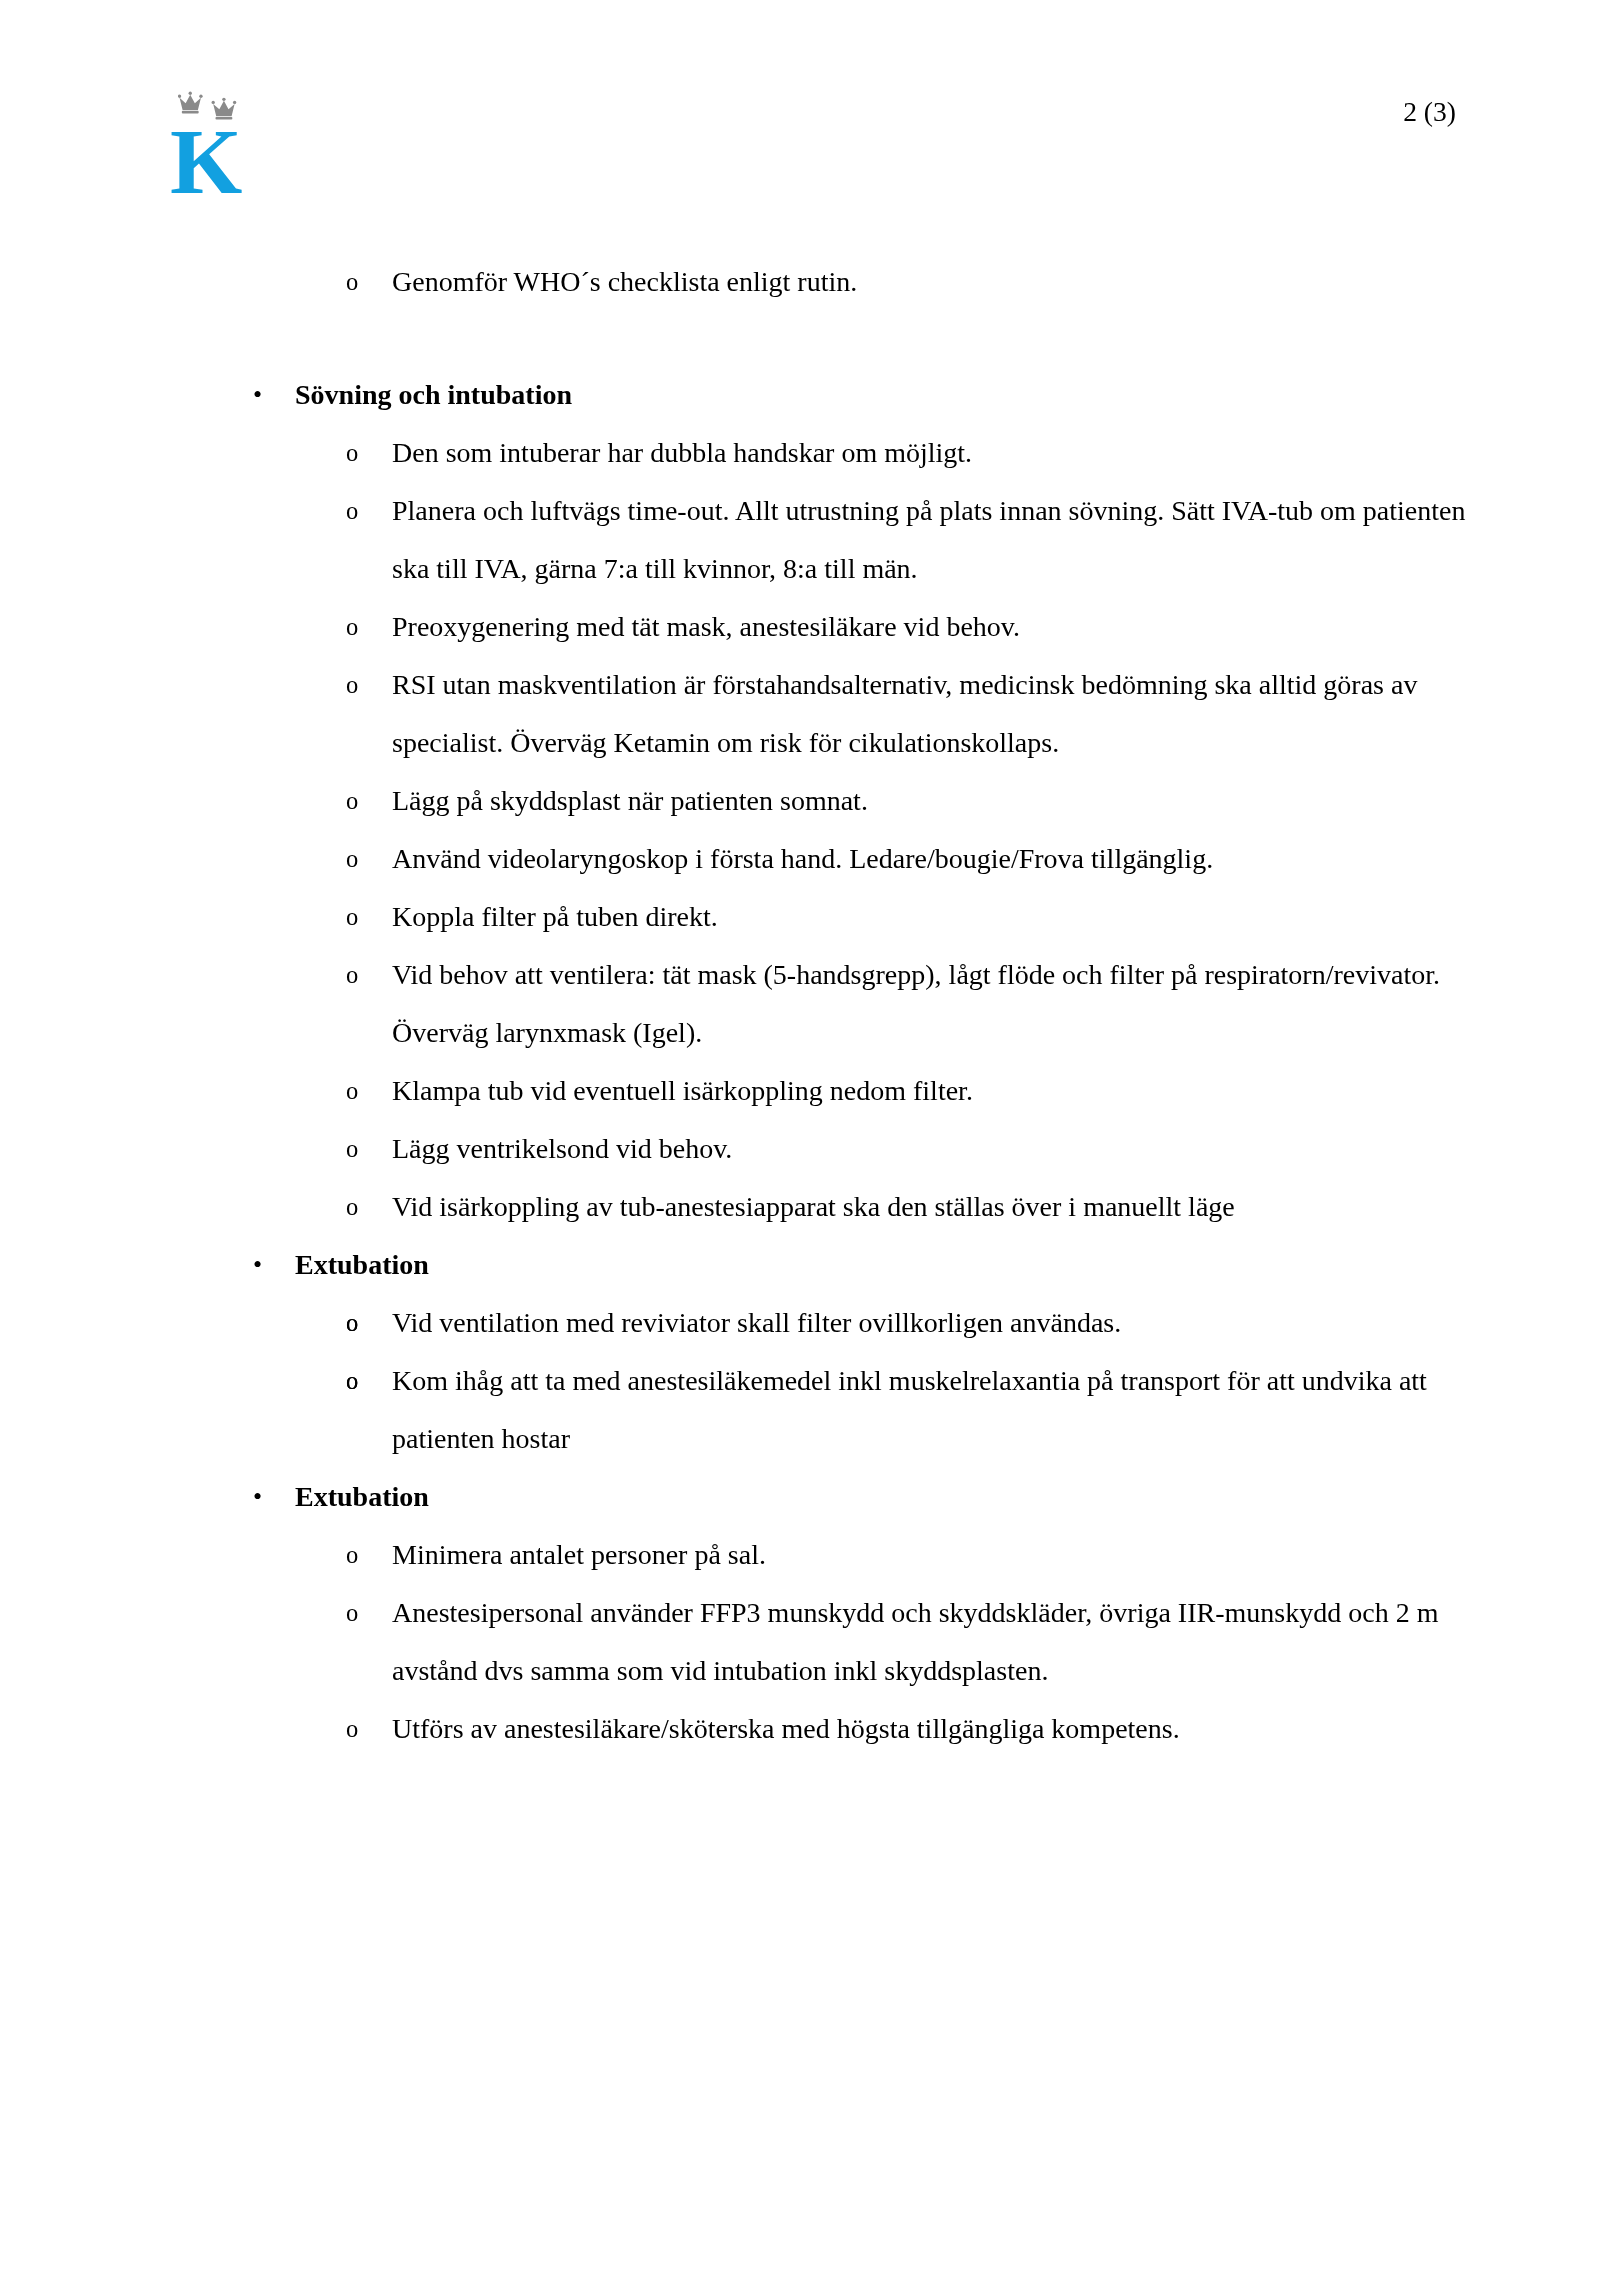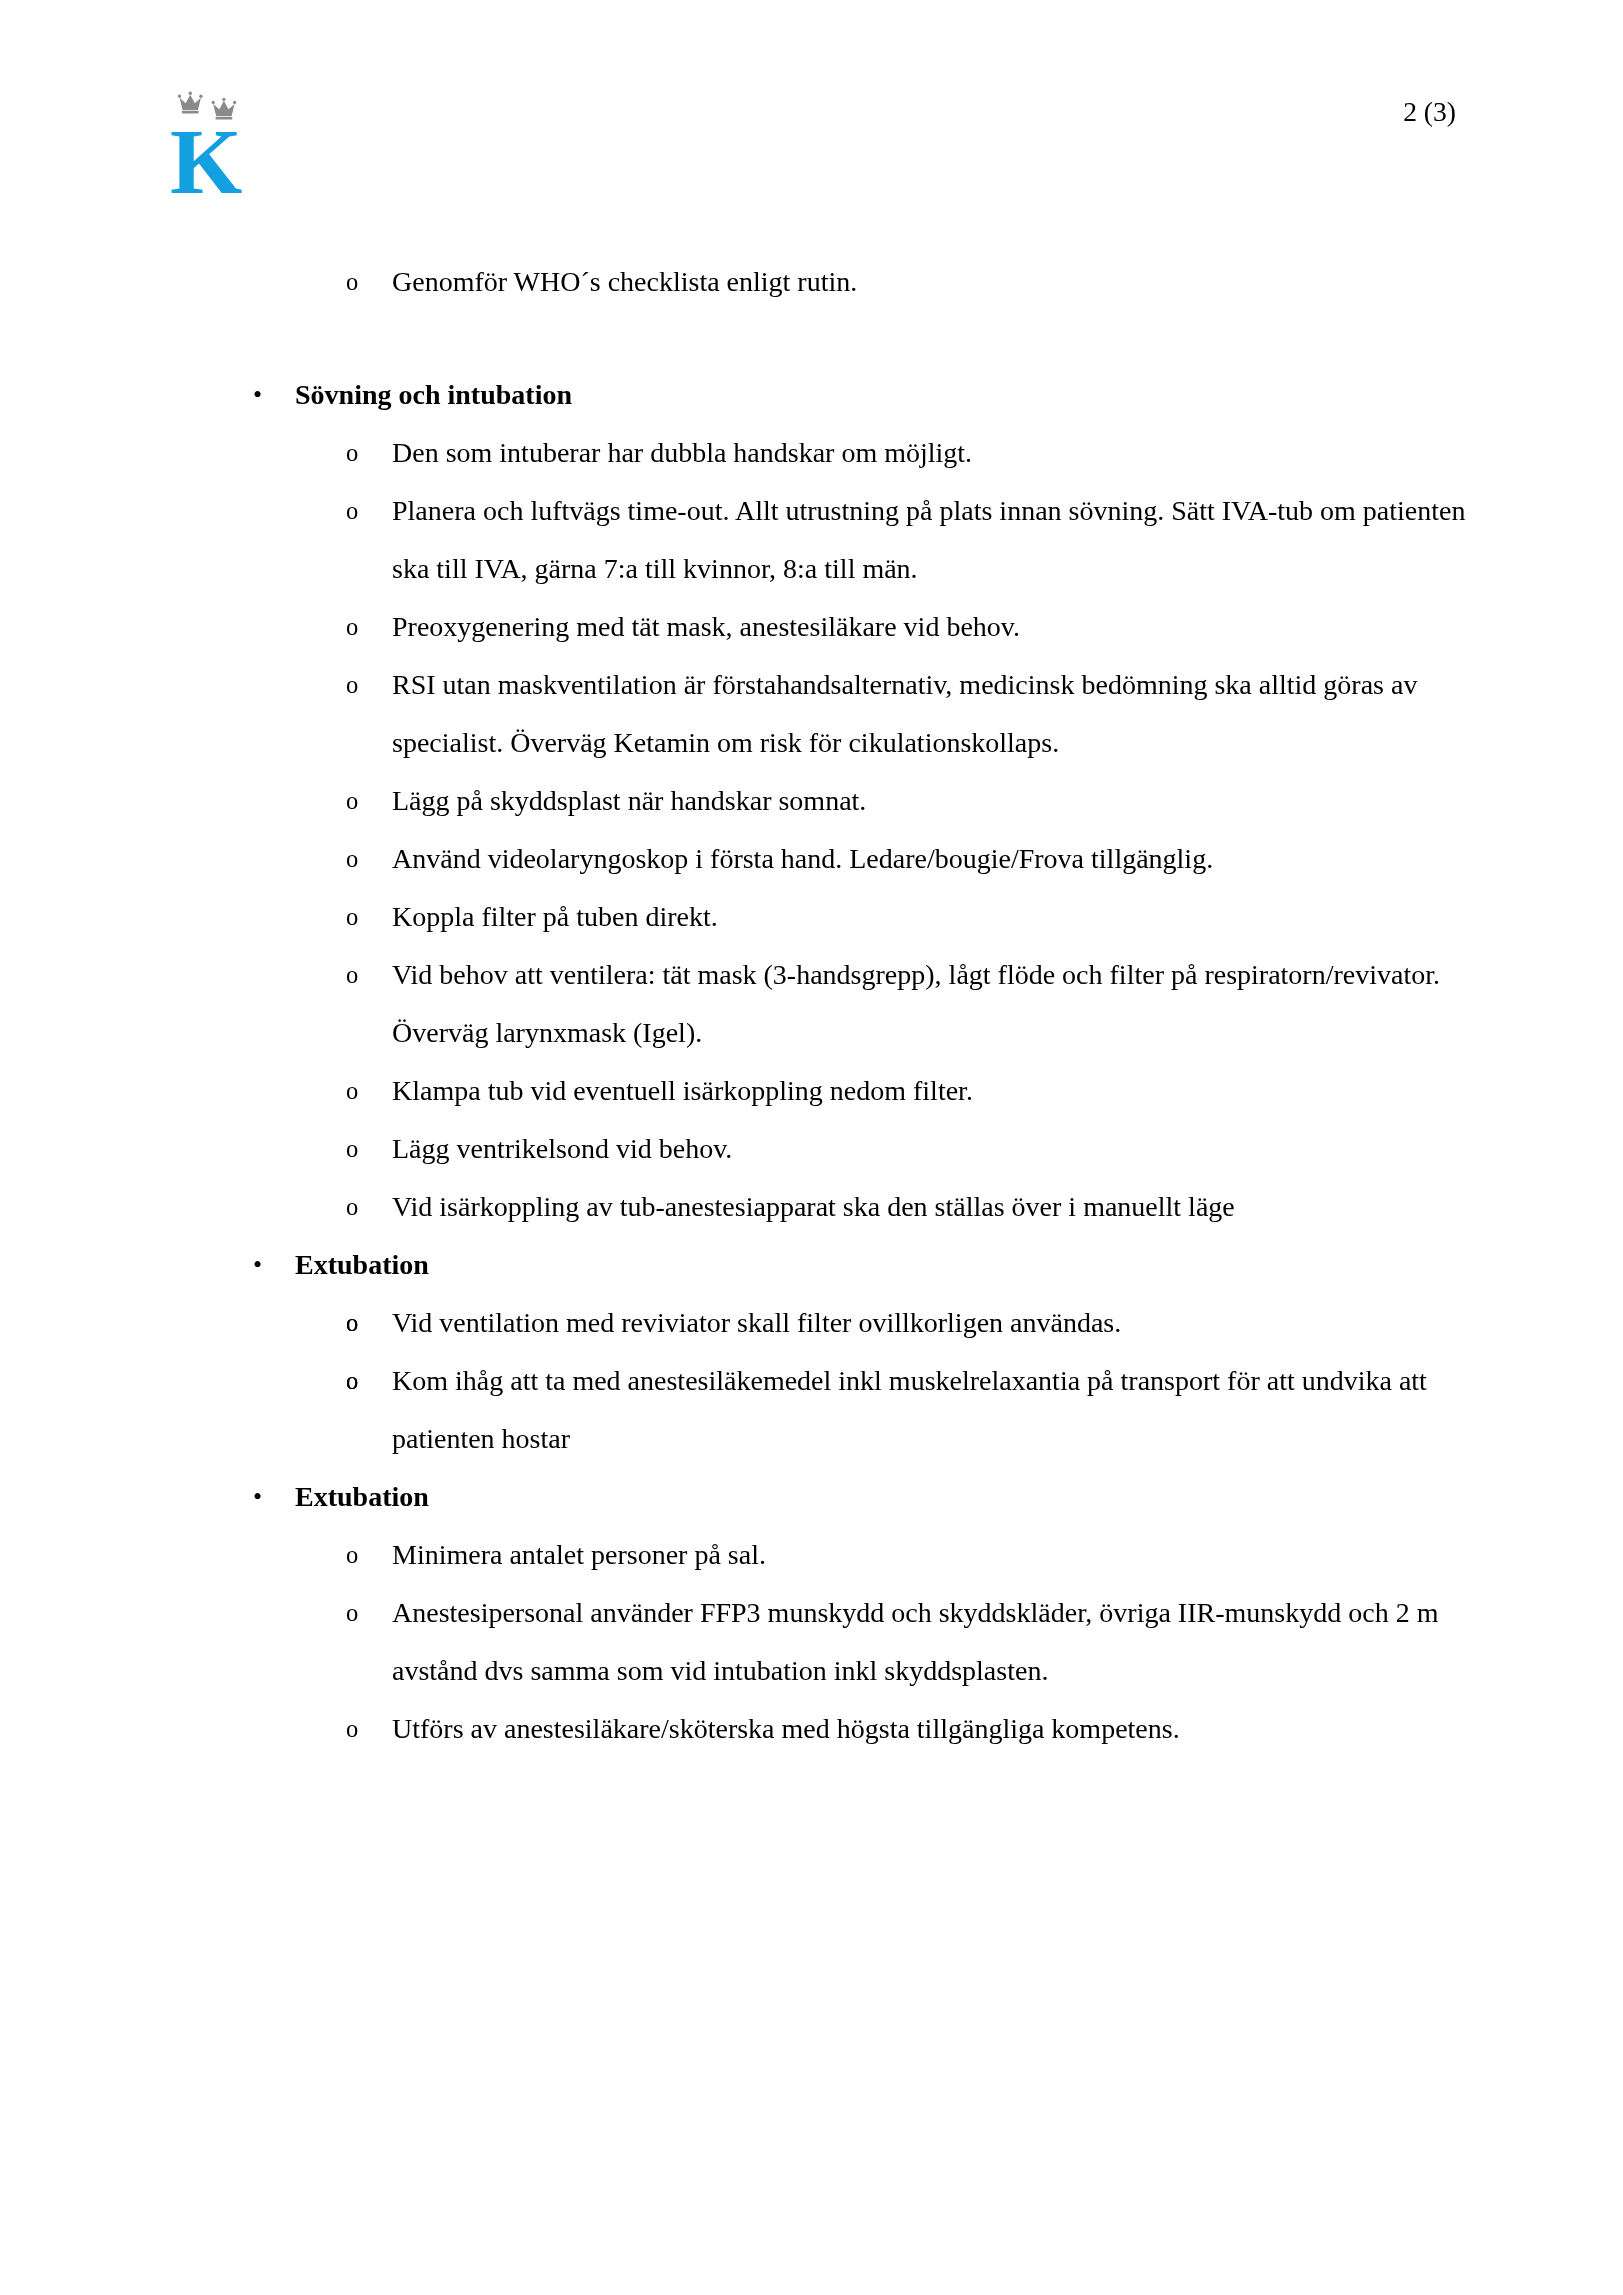--- a/index.html
+++ b/index.html
@@ -179,33 +179,33 @@
           <li class="l2">
             <span class="circ">o</span>
             <span>Preoxygenering med tät mask, anestesiläkare vid behov.</span>
           </li>
           <li class="l2">
             <span class="circ">o</span>
             <span>RSI utan maskventilation är förstahandsalternativ, medicinsk bedömning ska alltid göras av specialist. Överväg Ketamin om risk för cikulationskollaps.</span>
           </li>
           <li class="l2">
             <span class="circ">o</span>
-            <span>Lägg på skyddsplast när handskar somnat.</span>
+            <span>Lägg på skyddsplast när patienten somnat.</span>
           </li>
           <li class="l2">
             <span class="circ">o</span>
             <span>Använd videolaryngoskop i första hand. Ledare/bougie/Frova tillgänglig.</span>
           </li>
           <li class="l2">
             <span class="circ">o</span>
             <span>Koppla filter på tuben direkt.</span>
           </li>
           <li class="l2">
             <span class="circ">o</span>
-            <span>Vid behov att ventilera: tät mask (3-handsgrepp), lågt flöde och filter på respiratorn/revivator. Överväg larynxmask (Igel).</span>
+            <span>Vid behov att ventilera: tät mask (5-handsgrepp), lågt flöde och filter på respiratorn/revivator. Överväg larynxmask (Igel).</span>
           </li>
           <li class="l2">
             <span class="circ">o</span>
             <span>Klampa tub vid eventuell isärkoppling nedom filter.</span>
           </li>
           <li class="l2">
             <span class="circ">o</span>
             <span>Lägg ventrikelsond vid behov.</span>
           </li>
           <li class="l2">

